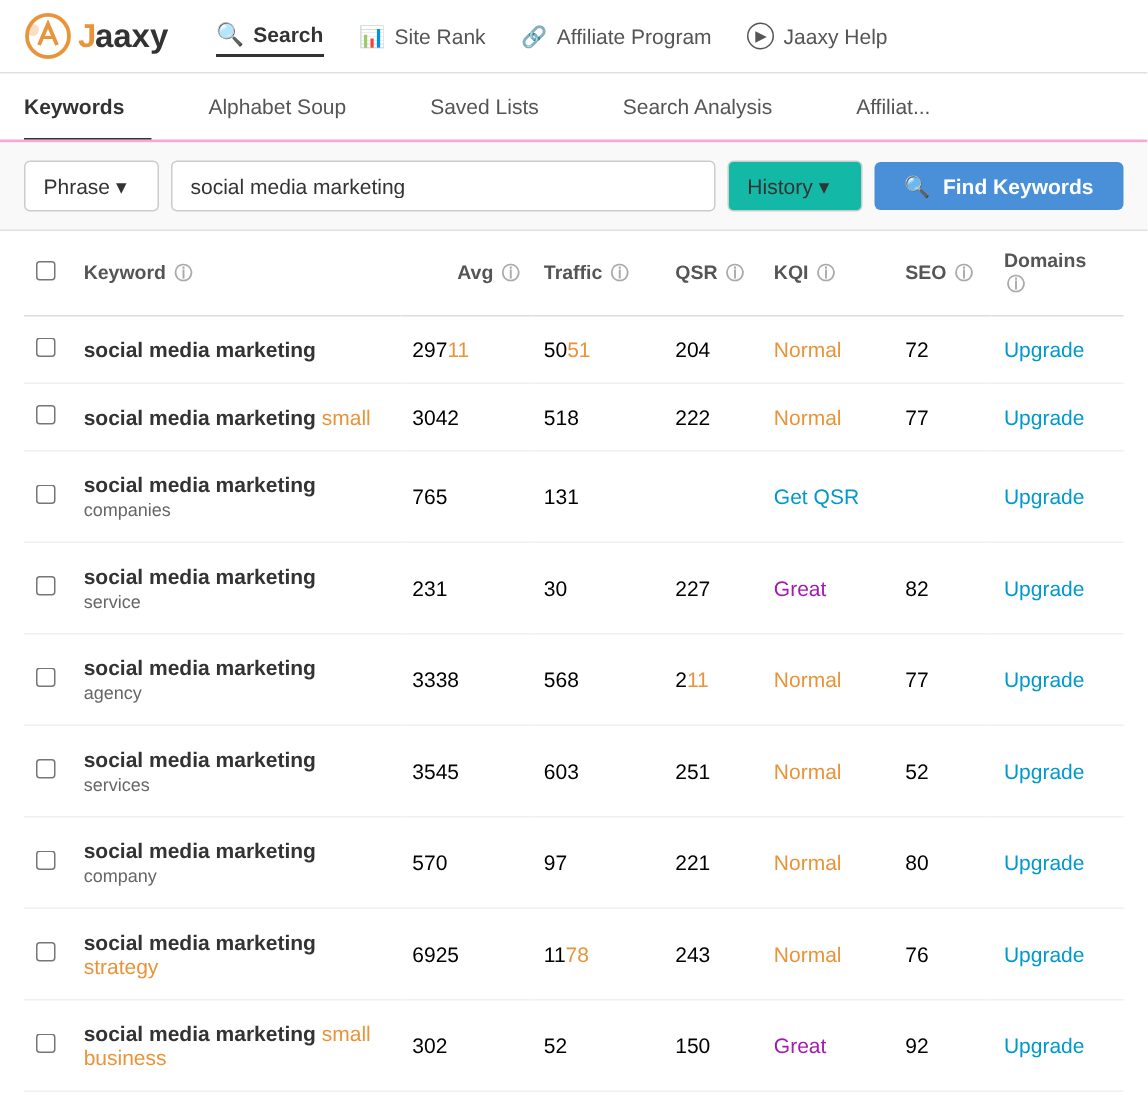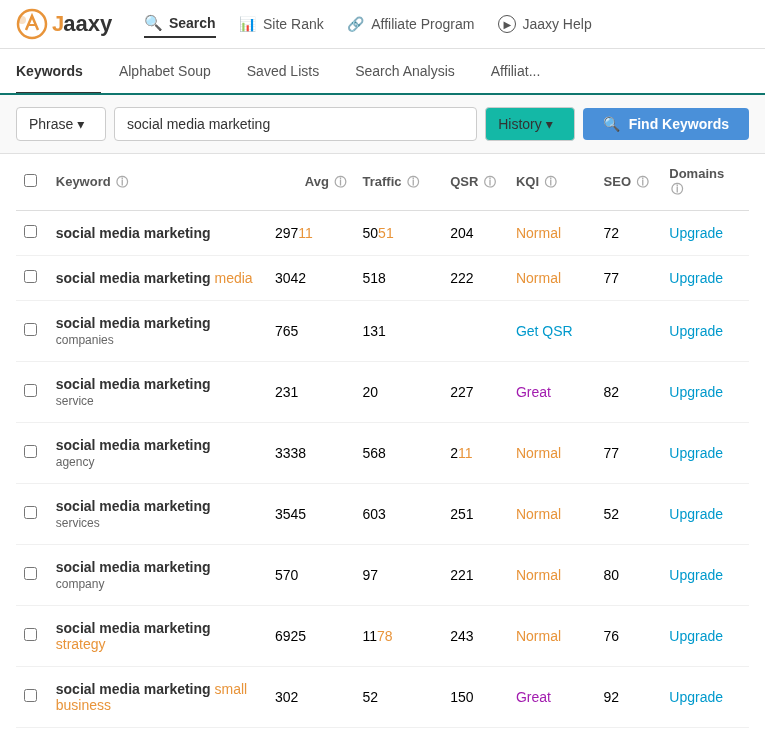--- a/index.html
+++ b/index.html
@@ -13,22 +13,22 @@
     .logo { display: flex; align-items: center; font-size: 22px; font-weight: bold; color: #333; margin-right: 8px; }
     .logo-icon { width: 32px; height: 32px; margin-right: 4px; }
     .nav-item {
       display: flex; align-items: center; gap: 6px; color: #555; font-size: 14px;
       cursor: pointer; padding: 4px 0; white-space: nowrap;
     }
     .nav-item.active { color: #333; font-weight: 600; border-bottom: 2px solid #333; }
 
     
     .tabs-bar {
-      display: flex; align-items: flex-start; border-bottom: 2px solid #0f766e;
-      padding: 0 16px; overflow: hidden;
+      display: flex; align-items: flex-start; border-bottom: 2px solid #f9a8d4;
+      padding: 0 16px; overflow: hidden; gap: 20px;
     }
     .tab {
       padding: 14px 18px; cursor: pointer; color: #555; font-size: 14px;
       white-space: nowrap; position: relative;
     }
     .tab.active { color: #0099cc; font-weight: 600; }
     .tab.active::after {
       content: ''; position: absolute; bottom: -2px; left: 0; right: 0;
       height: 3px; background: #0099cc;
     }
@@ -199,21 +199,21 @@
           <td><span class="kw-main">social media marketing</span></td>
           <td><span>297</span><span class="num-highlight">11</span></td>
           <td><span>50</span><span class="num-highlight">51</span></td>
           <td>204</td>
           <td><span class="kqi-normal">Normal</span></td>
           <td>72</td>
           <td><span class="upgrade-link">Upgrade</span></td>
         </tr>
         <tr>
           <td class="check-cell"><input type="checkbox" style=""></td>
-          <td><span class="kw-main">social media marketing</span><span> </span><span class="kw-highlight">media</span></td>
+          <td><span class="kw-main">social media marketing</span><span> </span><span class="kw-highlight">small</span></td>
           <td>3042</td>
           <td>518</td>
           <td>222</td>
           <td><span class="kqi-normal">Normal</span></td>
           <td>77</td>
           <td><span class="upgrade-link">Upgrade</span></td>
         </tr>
         <tr>
           <td class="check-cell"><input type="checkbox" style=""></td>
           <td><span class="kw-main">social media marketing</span><br><span class="kw-sub">companies</span></td>
@@ -221,21 +221,21 @@
           <td>131</td>
           <td></td>
           <td><span class="get-qsr">Get QSR</span></td>
           <td></td>
           <td><span class="upgrade-link">Upgrade</span></td>
         </tr>
         <tr>
           <td class="check-cell"><input type="checkbox" style=""></td>
           <td><span class="kw-main">social media marketing</span><br><span class="kw-sub">service</span></td>
           <td>231</td>
-          <td>20</td>
+          <td>30</td>
           <td>227</td>
           <td><span class="kqi-great">Great</span></td>
           <td>82</td>
           <td><span class="upgrade-link">Upgrade</span></td>
         </tr>
         <tr>
           <td class="check-cell"><input type="checkbox" style=""></td>
           <td><span class="kw-main">social media marketing</span><br><span class="kw-sub">agency</span></td>
           <td>3338</td>
           <td>568</td>

